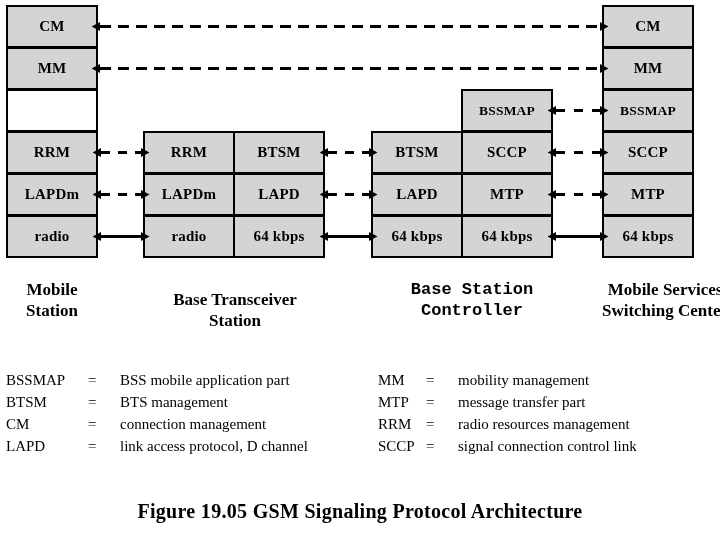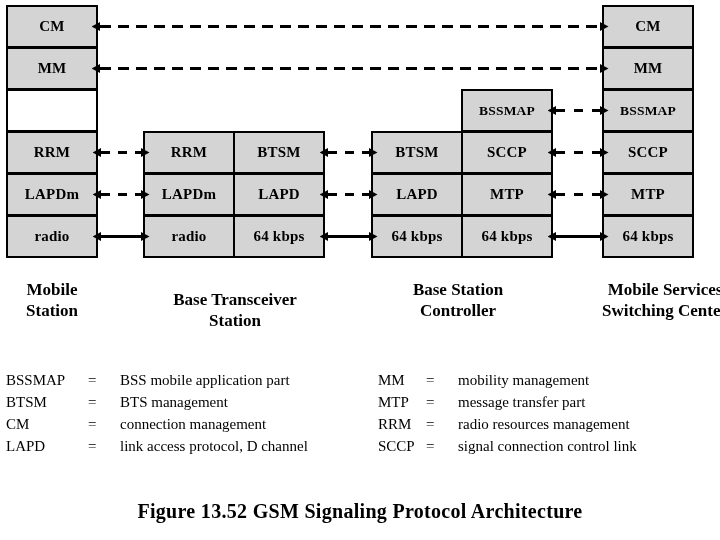--- a/index.html
+++ b/index.html
@@ -219,21 +219,21 @@
   <div class="node-caption" style="left:0px;   top:279px; width:104px;">
     <div>Mobile</div>
     <div>Station</div>
   </div>
 
   <div class="node-caption" style="left:140px; top:289px; width:190px;">
     <div>Base Transceiver</div>
     <div>Station</div>
   </div>
 
-  <div class="node-caption" style="left:368px; top:279px; width:180px;">
+  <div class="node-caption" style="left:382px; top:279px; width:180px;font-family:Liberation Mono, monospace;">
     <div>Base Station</div>
     <div>Controller</div>
   </div>
 
   <div class="node-caption" style="left:592px; top:279px; width:146px;">
     <div>Mobile Services</div>
     <div>Switching Center</div>
   </div>
 
   <div id="legend">
@@ -279,15 +279,15 @@
       </div>
       <div class="legend-row">
         <span class="legend-abbr">SCCP</span>
         <span class="legend-eq">=</span>
         <span class="legend-def">signal connection control link</span>
       </div>
     </div>
 
   </div>
 
-  <div id="figure-caption">Figure 13.52  GSM Signaling Protocol Architecture</div>
+  <div id="figure-caption">Figure 19.05  GSM Signaling Protocol Architecture</div>
 
 </div>
 
 </body></html>

